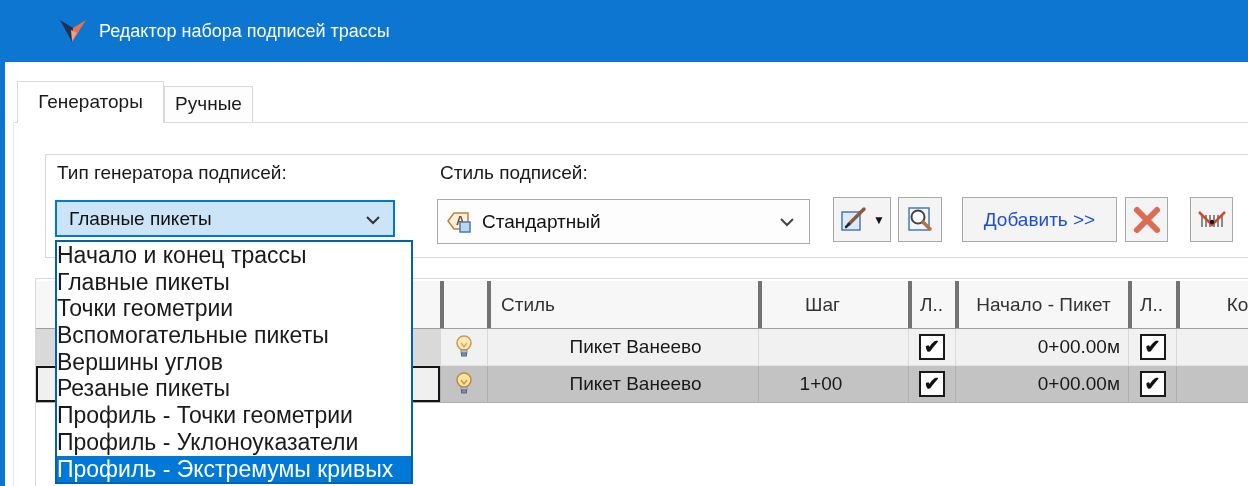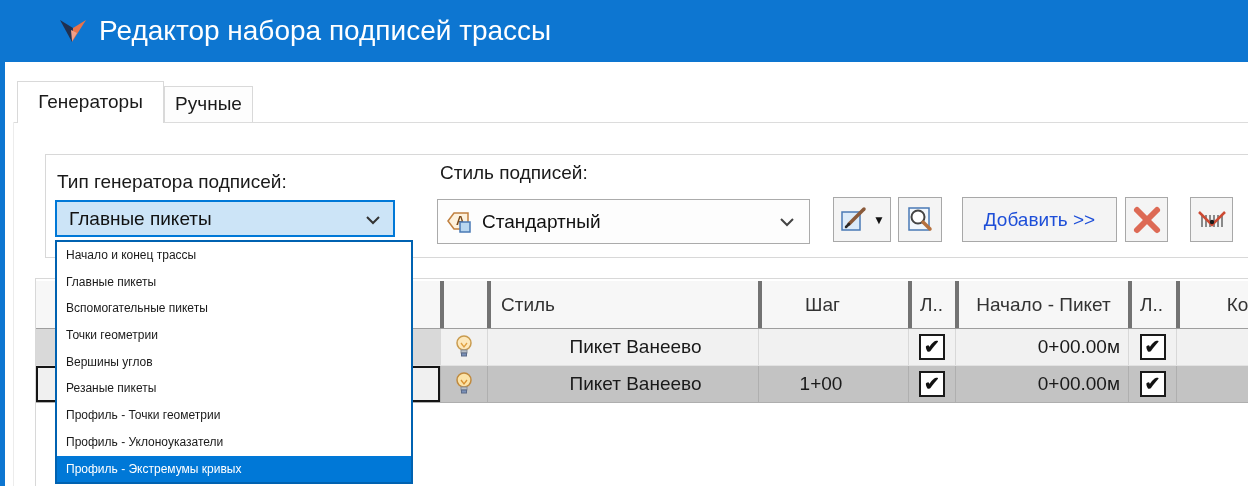--- a/index.html
+++ b/index.html
@@ -1,21 +1,21 @@
 <!DOCTYPE html>
 <html><head>
 <meta charset="utf-8">
 <style>
   * { margin:0; padding:0; box-sizing:border-box; }
   body { font-family:"Liberation Sans", sans-serif; background:#fff; }
   .window { position:relative; width:1248px; height:486px; background:#ffffff; overflow:hidden; }
 
   
   .titlebar { position:absolute; left:0; top:0; width:1248px; height:62px; background:#0d76d1; }
-  .titlebar .title { position:absolute; left:99px; top:0; line-height:62px; color:#ffffff; font-size:28px; }
+  .titlebar .title { position:absolute; left:99px; top:0; line-height:62px; color:#ffffff; font-size:18px; }
   .app-icon { position:absolute; left:58px; top:16px; }
 
   
   .win-left-border { position:absolute; left:0; top:0; width:5px; height:486px; background:#0d76d1; }
 
   
   .tabstrip-line { position:absolute; left:13px; top:122px; width:1235px; border-top:1px solid #dcdcdc; }
   .tabpage-left { position:absolute; left:13px; top:122px; height:364px; border-left:1px solid #ececec; }
   .tab { position:absolute; background:#ffffff; border:1px solid #d9d9d9; border-bottom:none; text-align:center; font-size:19px; color:#1a1a1a; cursor:default; }
   .tab.active { left:17px; top:81px; width:147px; height:42px; line-height:40px; z-index:3; }
@@ -62,21 +62,21 @@
   .col-end { left:1140px; width:140px; text-align:center; }
 
   .rowhead1 { background:#d9d9d9; border-left:none; }
   .rowhead2 { background:#f0f0f0; border:2px solid #151515; }
   .cellcenter { display:flex; align-items:center; justify-content:center; }
 
   .checkbox { width:26px; height:26px; background:#ffffff; border:2px solid #1a1a1a; display:flex; align-items:center; justify-content:center; font-size:19px; font-weight:bold; color:#111; }
 
   
   .ddl { position:absolute; left:55px; top:240px; width:358px; background:#ffffff; border:2px solid #0062b1; z-index:10; }
-  .ddl-item { height:26.7px; line-height:26.7px; padding-left:9px; font-size:12px; color:#1a1a1a; white-space:nowrap; overflow:hidden; }
+  .ddl-item { height:26.7px; line-height:26.7px; font-size:23px; color:#1a1a1a; white-space:nowrap; overflow:hidden; }
   .ddl-item.selected { background:#0078d7; color:#ffffff; }
 </style>
 </head>
 <body>
 
 <div class="window">
 
   <div class="titlebar">
     <svg class="app-icon" width="32" height="30" viewBox="0 0 32 30">
       <polygon points="2,4 14,26 15,12" fill="#20304f"></polygon>
@@ -87,21 +87,21 @@
   </div>
   <div class="win-left-border"></div>
 
   <div class="tabstrip-line"></div>
   <div class="tabpage-left"></div>
   <div class="tab active">Генераторы</div>
   <div class="tab inactive">Ручные</div>
 
   <div class="groupbox group1"></div>
 
-  <span class="field-label" style="left:57px;margin-top:9px;">Тип генератора подписей:</span>
+  <span class="field-label" style="left:57px;">Тип генератора подписей:</span>
   <span class="field-label" style="left:440px;">Стиль подписей:</span>
 
   <div class="combo1">
     <span>Главные пикеты</span>
     <svg class="chev" width="16" height="10" viewBox="0 0 16 10">
       <polyline points="2,2 8,8 14,2" fill="none" stroke="#333" stroke-width="2"></polyline>
     </svg>
   </div>
 
   <div class="combo2">
@@ -217,22 +217,22 @@
       <span class="checkbox">
           <span>✔</span>
         </span>
     </div>
     <div class="bcell col-end"></div>
   </div>
 
   <div class="ddl">
     <div class="ddl-item">Начало и конец трассы</div>
     <div class="ddl-item">Главные пикеты</div>
+    <div class="ddl-item">Точки геометрии</div>
     <div class="ddl-item">Вспомогательные пикеты</div>
-    <div class="ddl-item">Точки геометрии</div>
     <div class="ddl-item">Вершины углов</div>
     <div class="ddl-item">Резаные пикеты</div>
     <div class="ddl-item">Профиль - Точки геометрии</div>
     <div class="ddl-item">Профиль - Уклоноуказатели</div>
     <div class="ddl-item selected">Профиль - Экстремумы кривых</div>
   </div>
 
 </div>
 
 </body></html>

